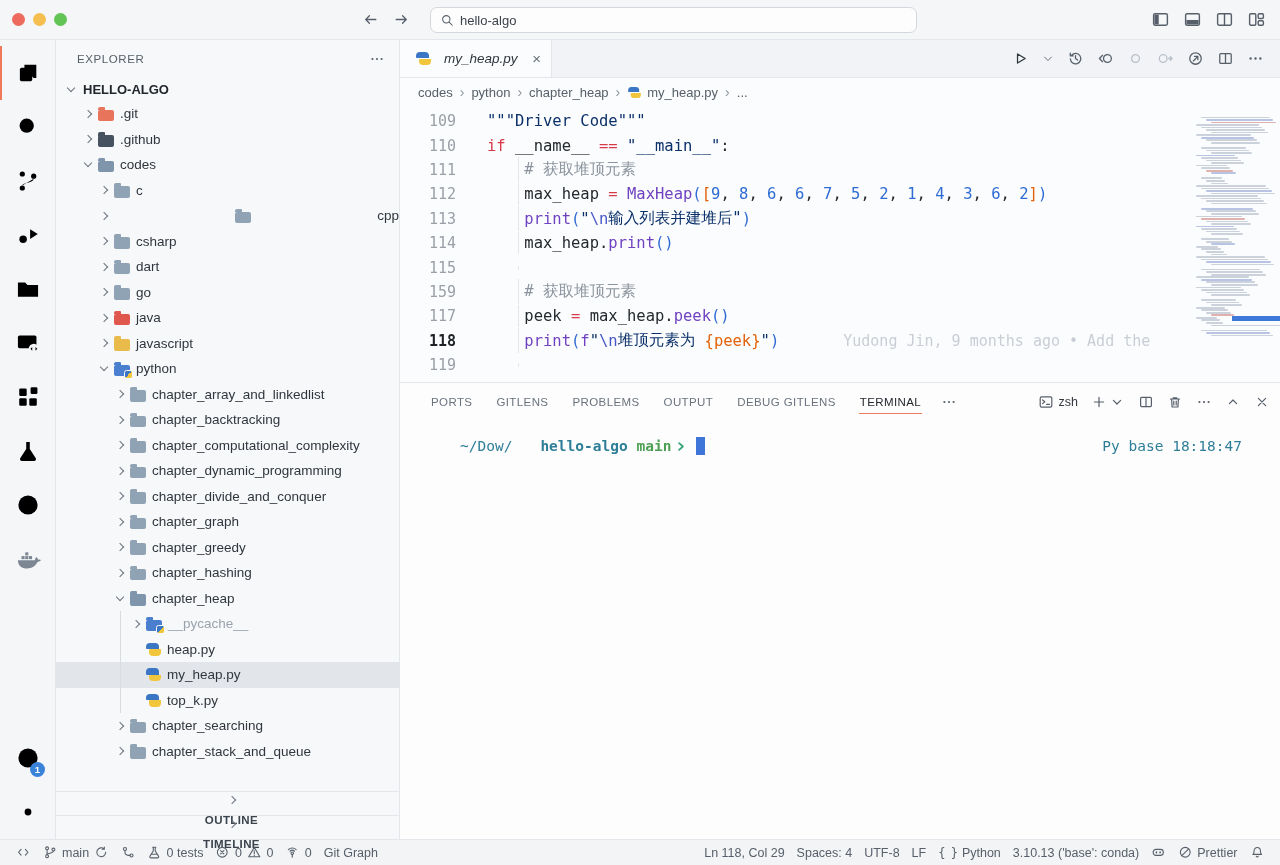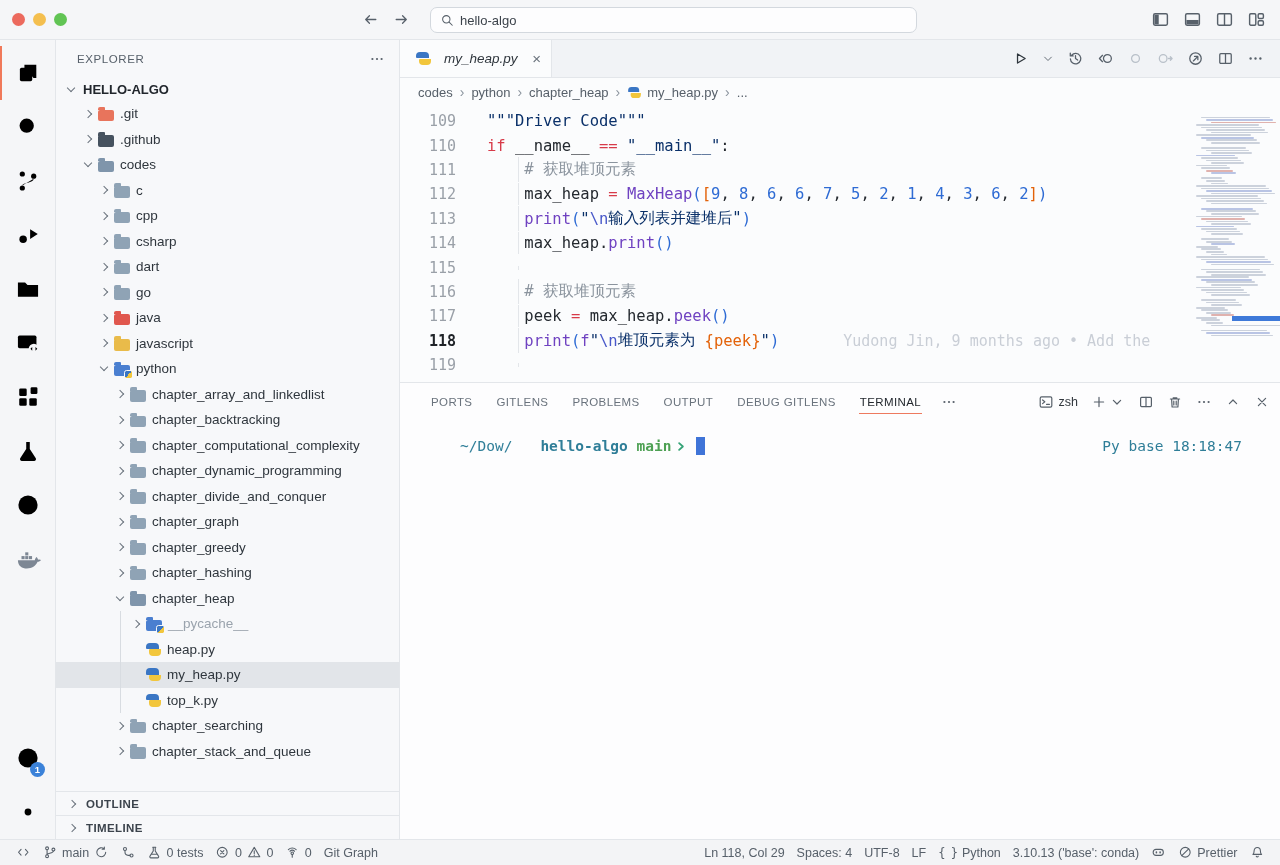--- a/index.html
+++ b/index.html
@@ -38,21 +38,21 @@
   .tchev{width:16px;height:16px;flex:none;display:flex;align-items:center;justify-content:center;}
   .chev{width:6px;height:6px;border-right:1.4px solid #6a737d;border-bottom:1.4px solid #6a737d;transform:rotate(-45deg);margin-top:0;}
   .chev.exp{transform:rotate(45deg);margin-top:-3px;}
   .fold{width:16px;height:11.5px;border-radius:2px;position:relative;flex:none;margin:3px 6px 0 2px;}
   .fold::before{content:"";position:absolute;top:-3px;left:0;width:7px;height:3.5px;border-radius:2px 1px 0 0;background:inherit;}
   .fold .pb{position:absolute;right:-3px;bottom:-3px;width:9px;height:9px;border-radius:2.5px;border:1.5px solid #f7f8fa;background:linear-gradient(135deg,#3a76c4 50%,#f2c63c 50%);}
   .pyicon{position:relative;width:15px;height:15px;flex:none;margin:0 6px 0 2px;}
   .pyicon::before{content:"";position:absolute;left:0;top:1px;width:12.5px;height:6.3px;background:#3a76c4;border-radius:4px 4px 0 1px;}
   .pyicon::after{content:"";position:absolute;left:2.5px;top:7.6px;width:12.5px;height:6.3px;background:#f2c63c;border-radius:1px 0 4px 4px;}
   .gl{position:absolute;left:64px;top:0;bottom:0;border-left:1px solid #d8dce1;}
-  .sb-sec{height:24px;display:flex;align-items:center;gap:6px;padding-left:8px;border-top:1px solid #e3e6ea;font-weight:700;font-size:11.5px;color:#3b434c;letter-spacing:.4px;}
+  .sb-sec{height:24px;display:flex;align-items:center;gap:6px;padding-left:8px;border-top:1px solid #e3e6ea;font-weight:700;font-size:11.5px;color:#3b434c;letter-spacing:.4px;flex-direction:column;}
   #root-row{height:23px;display:flex;align-items:center;gap:4px;padding-left:7px;font-weight:700;font-size:13px;color:#21262c;}
   
   #editorcol{flex:1;display:flex;flex-direction:column;background:#fbfcfd;min-width:0;}
   #tabbar{height:38px;background:#f1f3f6;display:flex;align-items:stretch;border-bottom:1px solid #e3e6ea;}
   .tab{width:152px;background:#fbfcfd;border-right:1px solid #e3e6ea;display:flex;align-items:center;gap:7px;padding:0 10px 0 14px;font-size:13.5px;color:#2f363d;}
   .tab .tname{font-style:italic;flex:1;}
   .tab .tclose{color:#6a737d;font-size:15px;}
   #tab-actions{margin-left:auto;display:flex;align-items:center;gap:13px;padding-right:16px;color:#454d56;}
   #tab-actions .dim{color:#b9c0c9;}
   #tab-actions svg{width:17px;height:17px;}
@@ -276,21 +276,21 @@
           <span class="fold" style="background: rgb(127, 149, 171);"></span>
           <span class="tlabel">codes</span>
         </div>
         <div class="trow" style="padding-left: 40px;">
           <span class="tchev">
             <span class="chev"></span>
           </span>
           <span class="fold" style="background: rgb(143, 163, 181);"></span>
           <span class="tlabel">c</span>
         </div>
-        <div class="trow" style="padding-left: 40px;">
+        <div class="trow" style="padding-left: 40px; justify-content: space-between;">
           <span class="tchev">
             <span class="chev"></span>
           </span>
           <span class="fold" style="background: rgb(143, 163, 181);"></span>
           <span class="tlabel">cpp</span>
         </div>
         <div class="trow" style="padding-left: 40px;">
           <span class="tchev">
             <span class="chev"></span>
           </span>
@@ -540,21 +540,21 @@
       </div>
     <div id="editor-body">
       <div id="code-scroll">
           <div class="crow"><span class="lnum">109</span><span class="ltext"><span class="tk-str">"""Driver Code"""</span></span></div>
           <div class="crow"><span class="lnum">110</span><span class="ltext"><span class="tk-kw">if</span><span class="tk-pl"> __name__ </span><span class="tk-kw">==</span><span class="tk-pl"> </span><span class="tk-str">"__main__"</span><span class="tk-pl">:</span></span></div>
           <div class="crow"><span class="lnum">111</span><span class="ltext g"><span class="tk-pl">    </span><span class="tk-cm"># 获取堆顶元素</span></span></div>
           <div class="crow"><span class="lnum">112</span><span class="ltext g"><span class="tk-pl">    max_heap </span><span class="tk-kw">=</span><span class="tk-pl"> </span><span class="tk-fn">MaxHeap</span><span class="tk-br1">(</span><span class="tk-br2">[</span><span class="tk-num">9</span><span class="tk-pl">, </span><span class="tk-num">8</span><span class="tk-pl">, </span><span class="tk-num">6</span><span class="tk-pl">, </span><span class="tk-num">6</span><span class="tk-pl">, </span><span class="tk-num">7</span><span class="tk-pl">, </span><span class="tk-num">5</span><span class="tk-pl">, </span><span class="tk-num">2</span><span class="tk-pl">, </span><span class="tk-num">1</span><span class="tk-pl">, </span><span class="tk-num">4</span><span class="tk-pl">, </span><span class="tk-num">3</span><span class="tk-pl">, </span><span class="tk-num">6</span><span class="tk-pl">, </span><span class="tk-num">2</span><span class="tk-br2">]</span><span class="tk-br1">)</span></span></div>
           <div class="crow"><span class="lnum">113</span><span class="ltext g"><span class="tk-pl">    </span><span class="tk-fn">print</span><span class="tk-br1">(</span><span class="tk-str">"</span><span class="tk-esc">\n</span><span class="tk-str">输入列表并建堆后"</span><span class="tk-br1">)</span></span></div>
           <div class="crow"><span class="lnum">114</span><span class="ltext g"><span class="tk-pl">    max_heap.</span><span class="tk-fn">print</span><span class="tk-br1">()</span></span></div>
           <div class="crow"><span class="lnum">115</span><span class="ltext g"></span></div>
-          <div class="crow"><span class="lnum">116</span><span class="ltext g"><span class="tk-pl">    </span><span class="tk-cm"># 获取堆顶元素</span></span></div>
+          <div class="crow"><span class="lnum">159</span><span class="ltext g"><span class="tk-pl">    </span><span class="tk-cm"># 获取堆顶元素</span></span></div>
           <div class="crow"><span class="lnum">117</span><span class="ltext g"><span class="tk-pl">    peek </span><span class="tk-kw">=</span><span class="tk-pl"> max_heap.</span><span class="tk-fn">peek</span><span class="tk-br1">()</span></span></div>
           <div class="crow"><span class="lnum cur">118</span><span class="ltext g"><span class="tk-pl">    </span><span class="tk-fn">print</span><span class="tk-br1">(</span><span class="tk-fn">f</span><span class="tk-str">"</span><span class="tk-esc">\n</span><span class="tk-str">堆顶元素为 </span><span class="tk-br2">{peek}</span><span class="tk-str">"</span><span class="tk-br1">)</span><span class="blame">Yudong Jin, 9 months ago • Add the</span></span></div>
           <div class="crow"><span class="lnum">119</span><span class="ltext g"></span></div>
         </div>
       <div id="minimap">
           <div class="mm-gap"></div>
           <div class="mm-line" style="margin-left: 5px; width: 69px;"></div>
           <div class="mm-line" style="margin-left: 10px; width: 67px; background: rgb(185, 196, 228);"></div>
           <div class="mm-line" style="margin-left: 15px; width: 65px; background: rgb(224, 178, 174);"></div>
           <div class="mm-line" style="margin-left: 0px; width: 63px;"></div>

